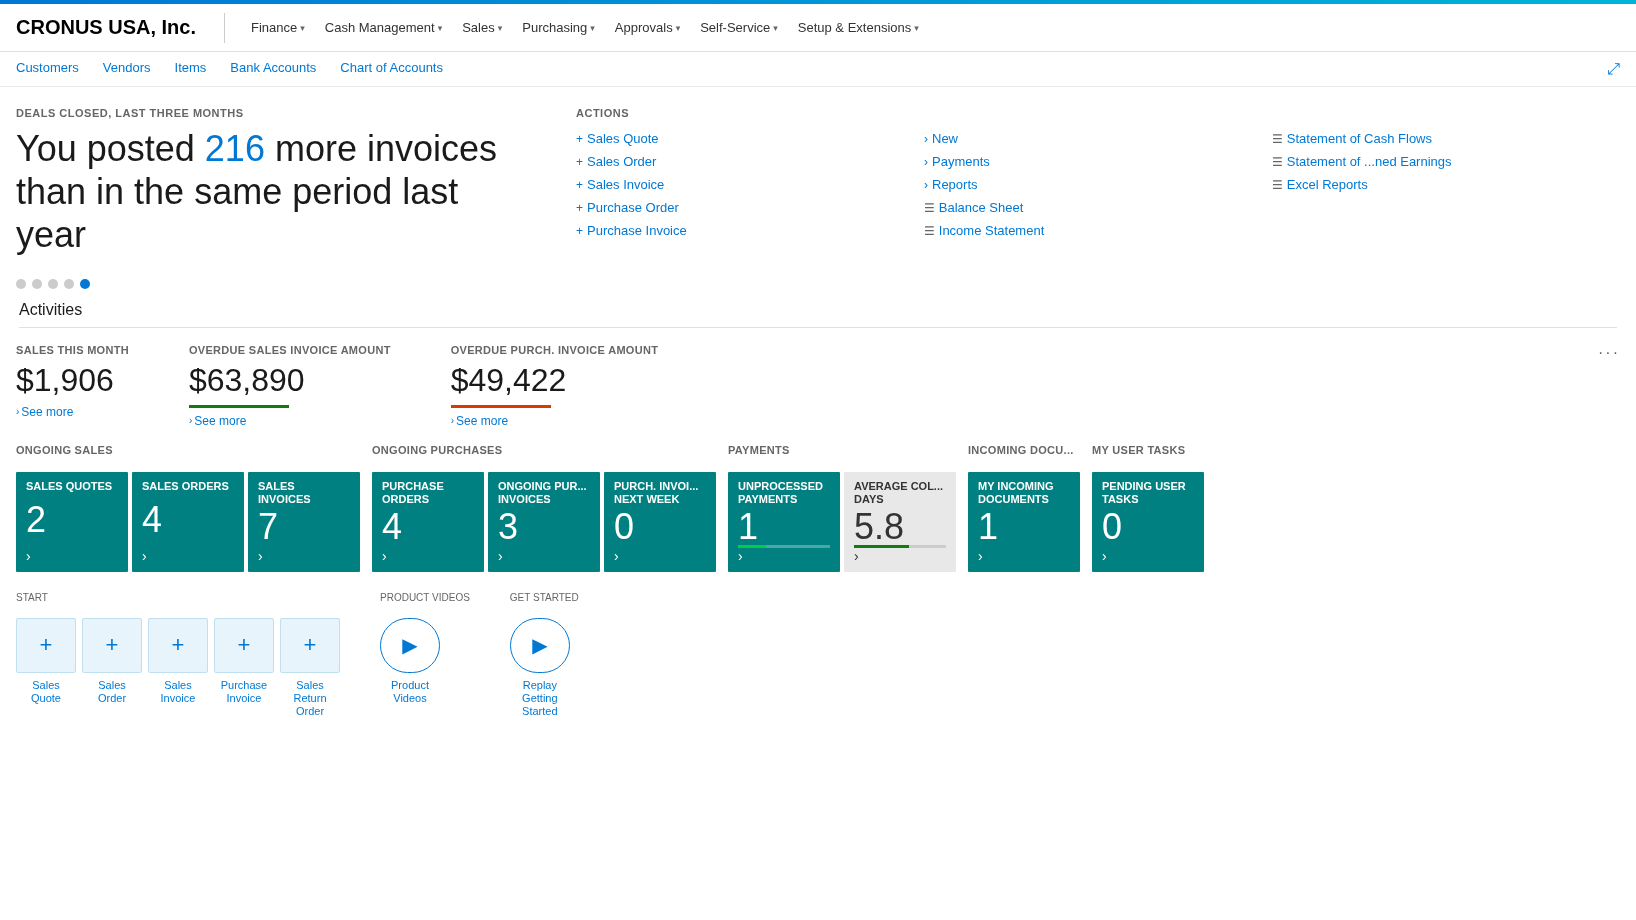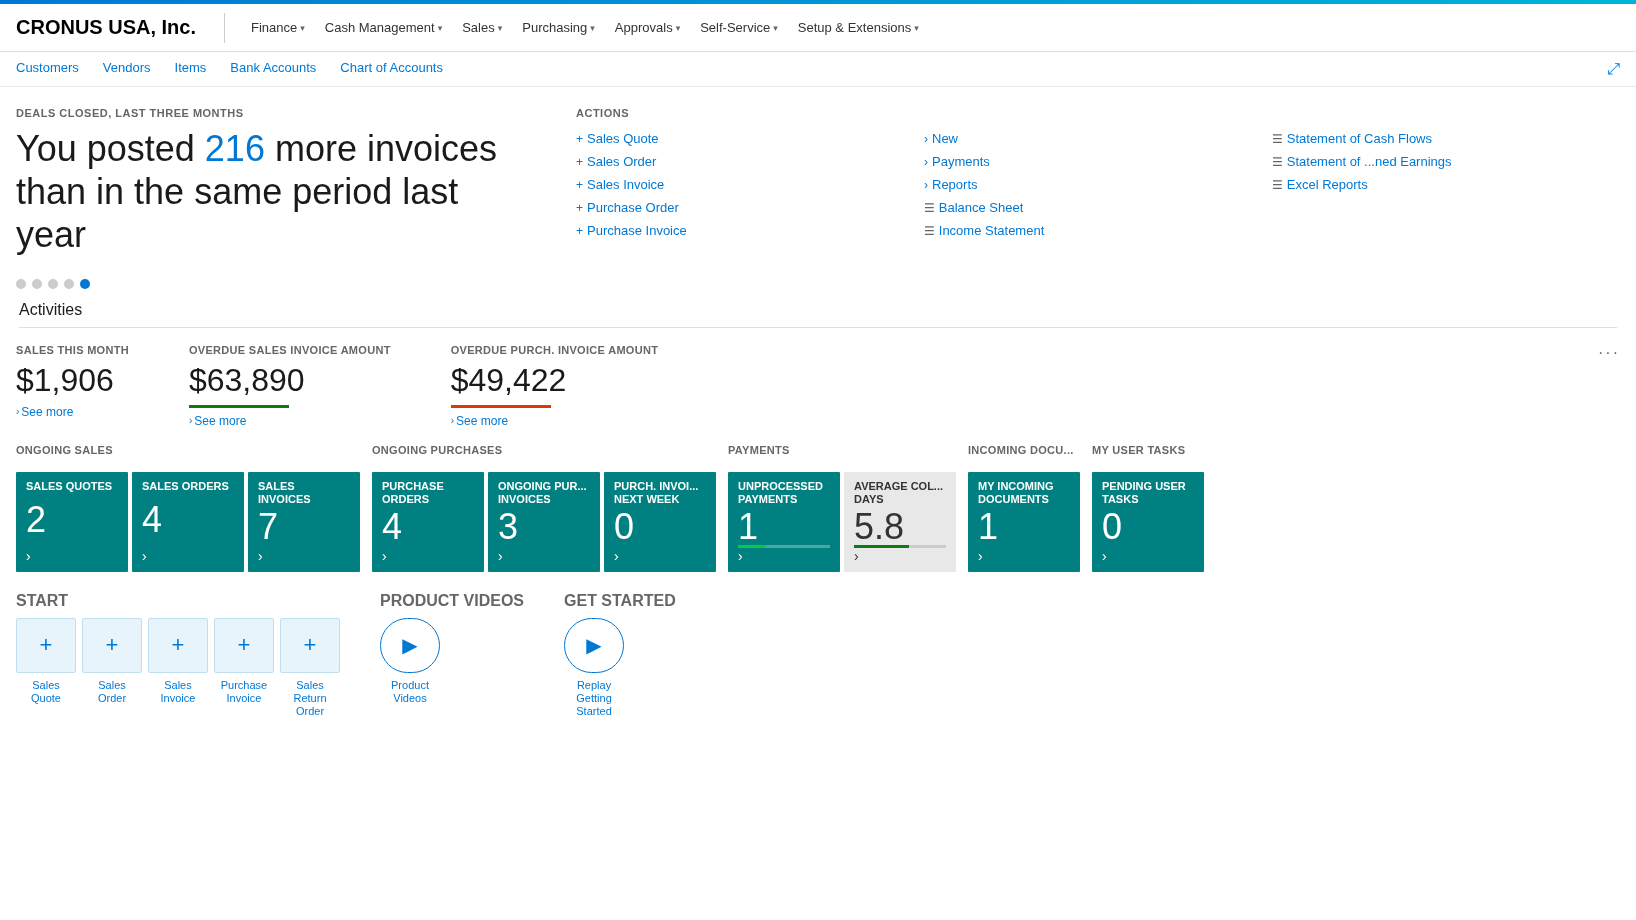--- a/index.html
+++ b/index.html
@@ -52,21 +52,21 @@
     .more-icon { font-size: 10px; }
     .metrics-options { position: absolute; right: 16px; top: 16px; color: #666; cursor: pointer; font-size: 16px; letter-spacing: 2px; }
     .cards-group-title { font-size: 11px; color: #666; text-transform: uppercase; letter-spacing: 0.3px; font-weight: 600; margin-bottom: 16px; }
     .cards-row { display: flex; gap: 4px; }
 
     .card { width: 112px; height: 100px; background: #008080; color: #fff; padding: 8px 10px; cursor: pointer; position: relative; display: flex; flex-direction: column; justify-content: space-between; border-radius: 1px; }
     .card.gray { background: #e8e8e8; color: #333; }
     .card-title { font-size: 11px; font-weight: 600; text-transform: uppercase; line-height: 1.2; }
     .card-value { font-size: 36px; font-weight: 300; line-height: 1; }
     .card-arrow { font-size: 14px; }
-    .start-label { font-size: 16px; color: #666; text-transform: uppercase; font-weight: 700; margin-bottom: 8px; }
+    .start-label { font-size: 10px; color: #666; text-transform: uppercase; font-weight: 400; margin-bottom: 15px; }
     .start-item { display: flex; flex-direction: column; align-items: center; gap: 6px; cursor: pointer; }
     .start-btn { width: 60px; height: 55px; background: #e8f4fc; border: 1px solid #c0dff0; display: flex; align-items: center; justify-content: center; cursor: pointer; font-size: 22px; color: #0078d4; border-radius: 2px; }
     .start-label-text { font-size: 11px; color: #0078d4; text-align: center; line-height: 1.2; cursor: pointer; }
 
     .video-item { display: flex; flex-direction: column; align-items: center; gap: 6px; cursor: pointer; }
     .video-btn { width: 60px; height: 55px; border: 1px solid #0078d4; display: flex; align-items: center; justify-content: center; cursor: pointer; border-radius: 30px; color: #0078d4; font-size: 20px; }
     .video-label { font-size: 11px; color: #0078d4; text-align: center; line-height: 1.2; }
 
     
     .blue-accent { width: 100%; height: 4px; background: linear-gradient(to right, #0078d4, #00b4d8); }

